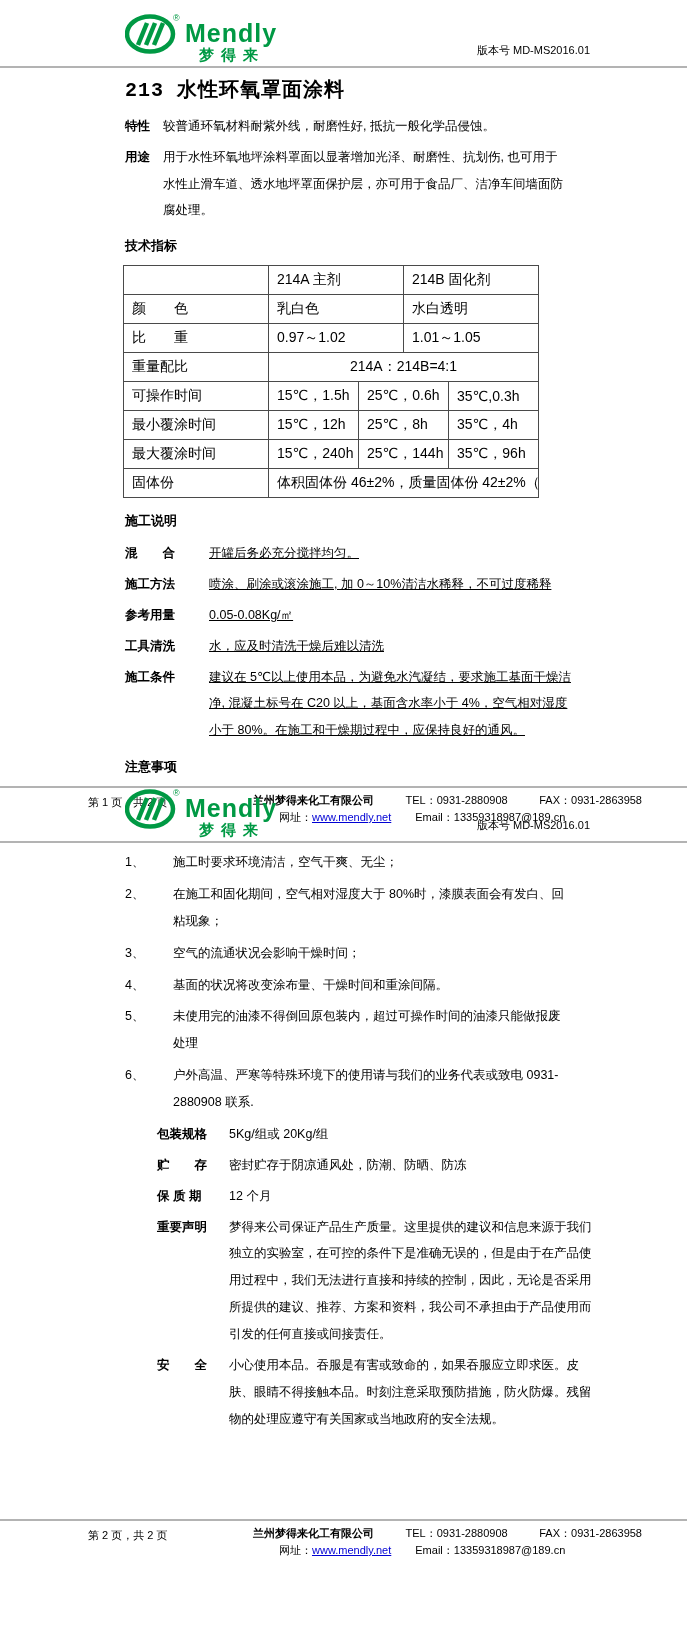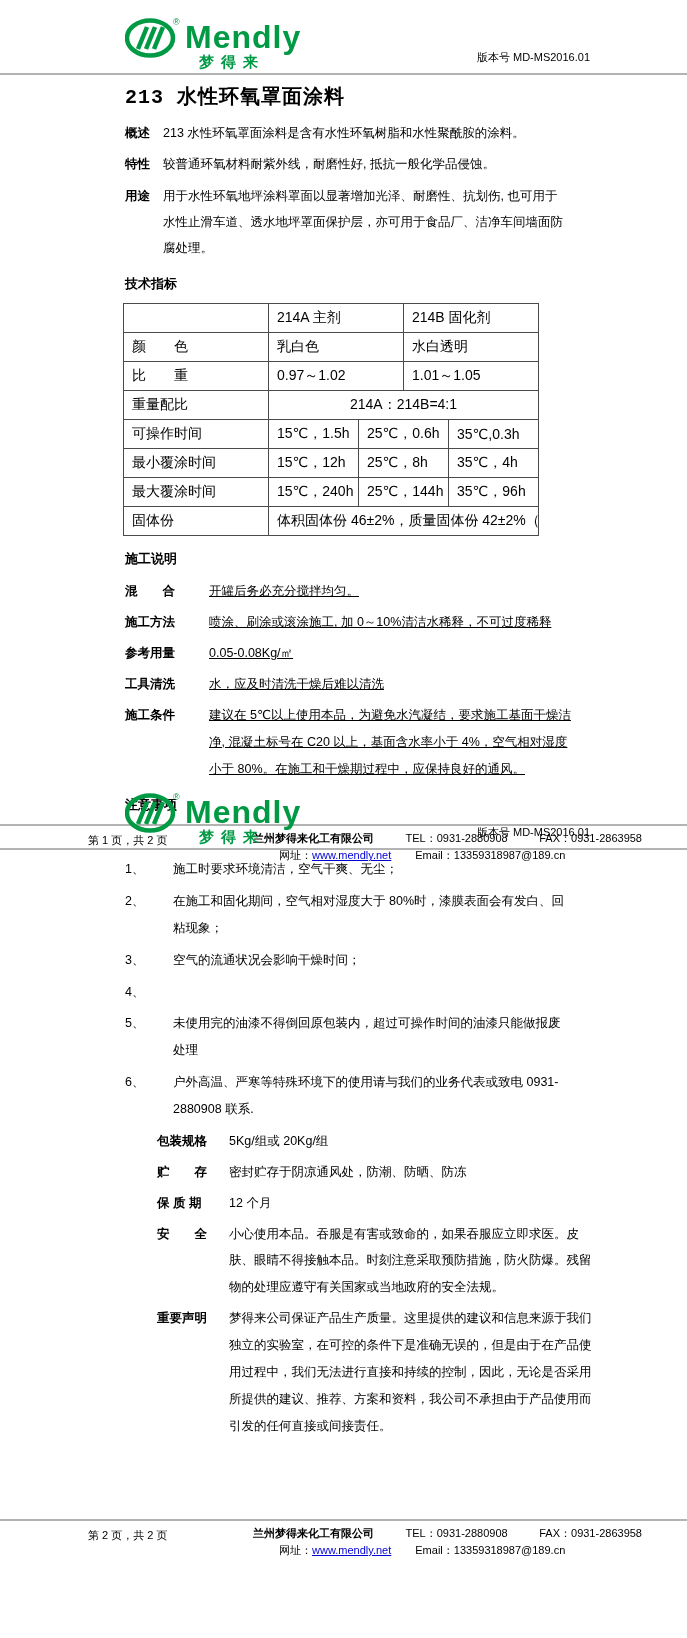--- a/index.html
+++ b/index.html
@@ -11,21 +11,21 @@
   }
   .doc { width:687px; background:#fff; }
   .page { width:687px; display:flex; flex-direction:column; }
   .page-1 { height:775px; }
   .page-2 { height:863px; }
 
   .page-header { display:flex; align-items:flex-end; justify-content:space-between;
     padding:6px 97px 2px 125px; }
   .logo { display:flex; align-items:center; }
   .logo-text { margin-left:4px; }
-  .brand-en { color:#009944; font-size:32px; font-weight:bold; letter-spacing:1px; line-height:1;margin-top:15px; }
+  .brand-en { color:#009944; font-size:25px; font-weight:bold; letter-spacing:1px; line-height:1;margin-top:15px; }
   .brand-cn { color:#009944; font-size:15px; font-weight:bold; letter-spacing:7px; margin-left:14px; line-height:1.2; }
   .version { font-size:11px; color:#000; padding-bottom:6px; }
 
   .rule { border:none; border-top:2px solid #b3b3b3; width:100%; }
 
   .content { padding:0 95px 0 125px; }
 
   .title { font-size:20px; font-weight:bold; letter-spacing:1px; margin:8px 0 10px;font-family:Liberation Mono, monospace; }
 
   .kv-row { display:flex; margin-bottom:5px; }
@@ -85,24 +85,20 @@
         </span>
       </div>
       <div class="version">版本号 MD-MS2016.01</div>
     </header>
     <hr class="rule">
 
     <div class="content">
       <h1 class="title">213 水性环氧罩面涂料</h1>
 
       <div class="kv-row">
-        <span class="kv-label">概述</span>
-        <span class="kv-text">213 水性环氧罩面涂料是含有水性环氧树脂和水性聚酰胺的涂料。</span>
-      </div>
-      <div class="kv-row">
         <span class="kv-label">特性</span>
         <span class="kv-text">较普通环氧材料耐紫外线，耐磨性好, 抵抗一般化学品侵蚀。</span>
       </div>
       <div class="kv-row">
         <span class="kv-label">用途</span>
         <span class="kv-text">用于水性环氧地坪涂料罩面以显著增加光泽、耐磨性、抗划伤, 也可用于水性止滑车道、透水地坪罩面保护层，亦可用于食品厂、洁净车间墙面防腐处理。</span>
       </div>
 
       <h2 class="sec-heading">技术指标</h2>
 
@@ -235,20 +231,21 @@
       <div class="note-row">
         <span class="note-num">2、</span>
         <span class="note-text">在施工和固化期间，空气相对湿度大于 80%时，漆膜表面会有发白、回粘现象；</span>
       </div>
       <div class="note-row">
         <span class="note-num">3、</span>
         <span class="note-text">空气的流通状况会影响干燥时间；</span>
       </div>
       <div class="note-row">
         <span class="note-num">4、</span>
+        <span class="note-text">基面的状况将改变涂布量、干燥时间和重涂间隔。</span>
       </div>
       <div class="note-row">
         <span class="note-num">5、</span>
         <span class="note-text">未使用完的油漆不得倒回原包装内，超过可操作时间的油漆只能做报废处理</span>
       </div>
       <div class="note-row">
         <span class="note-num">6、</span>
         <span class="note-text">户外高温、严寒等特殊环境下的使用请与我们的业务代表或致电 0931-2880908 联系.</span>
       </div>
 
@@ -258,26 +255,26 @@
       </div>
       <div class="sp-row">
         <span class="sp-label">贮　　存</span>
         <span class="sp-text">密封贮存于阴凉通风处，防潮、防晒、防冻</span>
       </div>
       <div class="sp-row">
         <span class="sp-label">保 质 期</span>
         <span class="sp-text">12 个月</span>
       </div>
       <div class="sp-row">
+        <span class="sp-label">重要声明</span>
+        <span class="sp-text">梦得来公司保证产品生产质量。这里提供的建议和信息来源于我们独立的实验室，在可控的条件下是准确无误的，但是由于在产品使用过程中，我们无法进行直接和持续的控制，因此，无论是否采用所提供的建议、推荐、方案和资料，我公司不承担由于产品使用而引发的任何直接或间接责任。</span>
+      </div>
+      <div class="sp-row">
         <span class="sp-label">安　　全</span>
         <span class="sp-text">小心使用本品。吞服是有害或致命的，如果吞服应立即求医。皮肤、眼睛不得接触本品。时刻注意采取预防措施，防火防爆。残留物的处理应遵守有关国家或当地政府的安全法规。</span>
-      </div>
-      <div class="sp-row">
-        <span class="sp-label">重要声明</span>
-        <span class="sp-text">梦得来公司保证产品生产质量。这里提供的建议和信息来源于我们独立的实验室，在可控的条件下是准确无误的，但是由于在产品使用过程中，我们无法进行直接和持续的控制，因此，无论是否采用所提供的建议、推荐、方案和资料，我公司不承担由于产品使用而引发的任何直接或间接责任。</span>
       </div>
     </div>
 
     <footer class="page-footer">
       <hr class="rule">
       <div class="footer-body">
         <span class="footer-pagenum">第 2 页，共 2 页</span>
         <div class="footer-center">
           <div class="footer-line1">
             <span class="footer-company">兰州梦得来化工有限公司</span>

